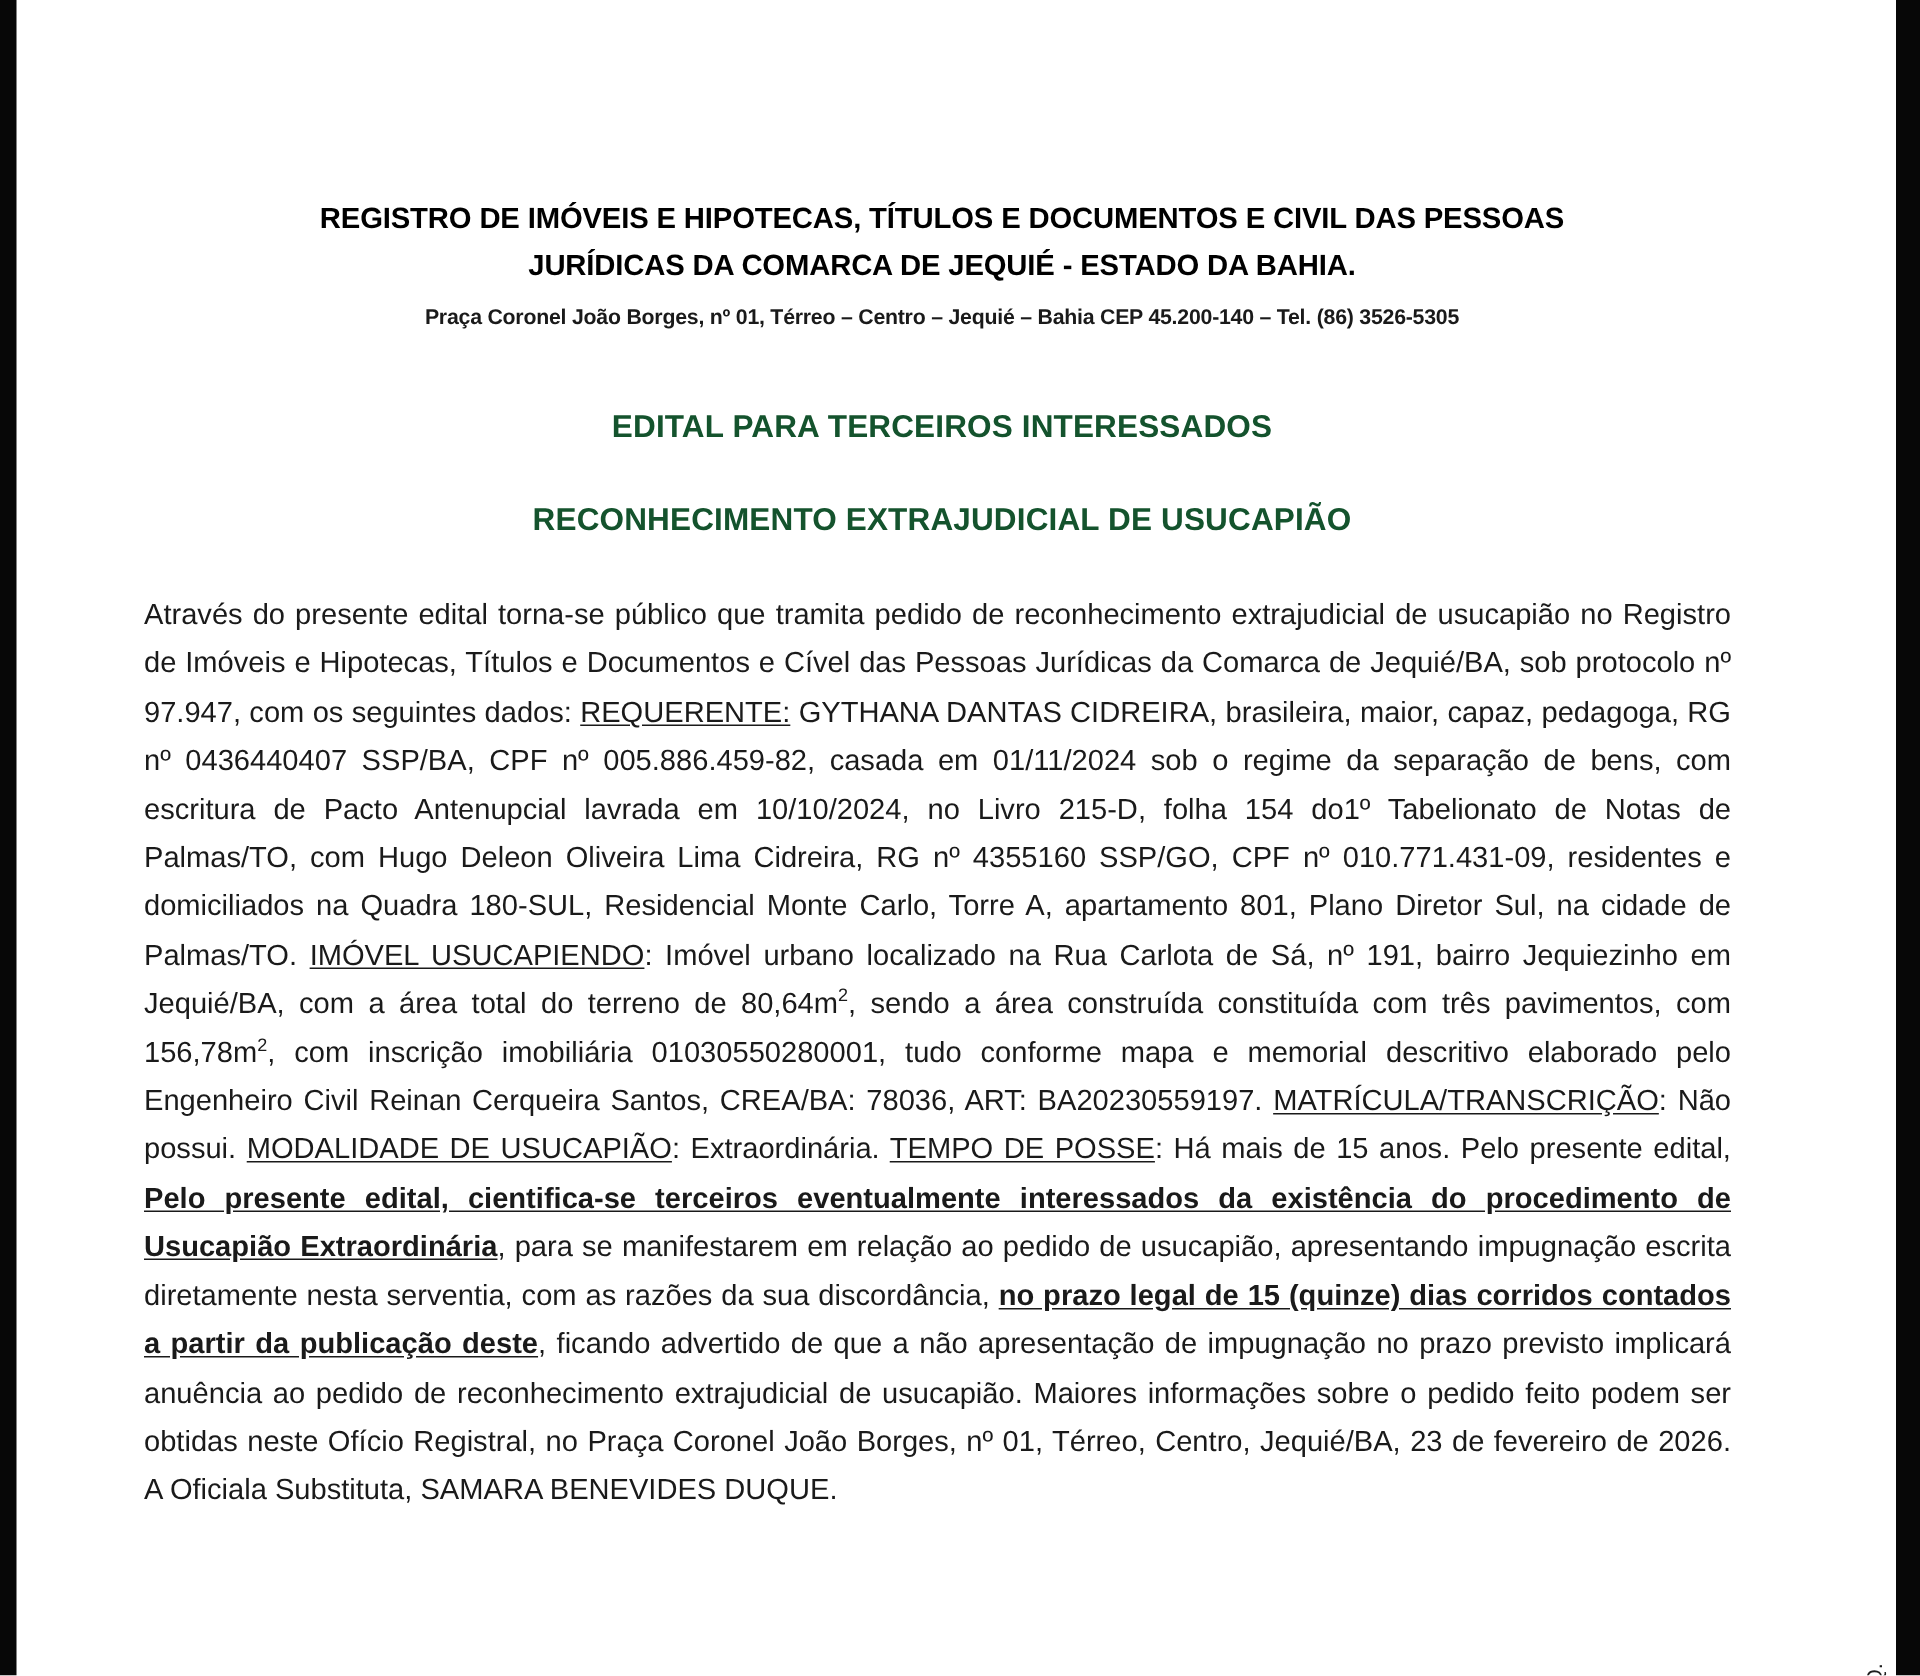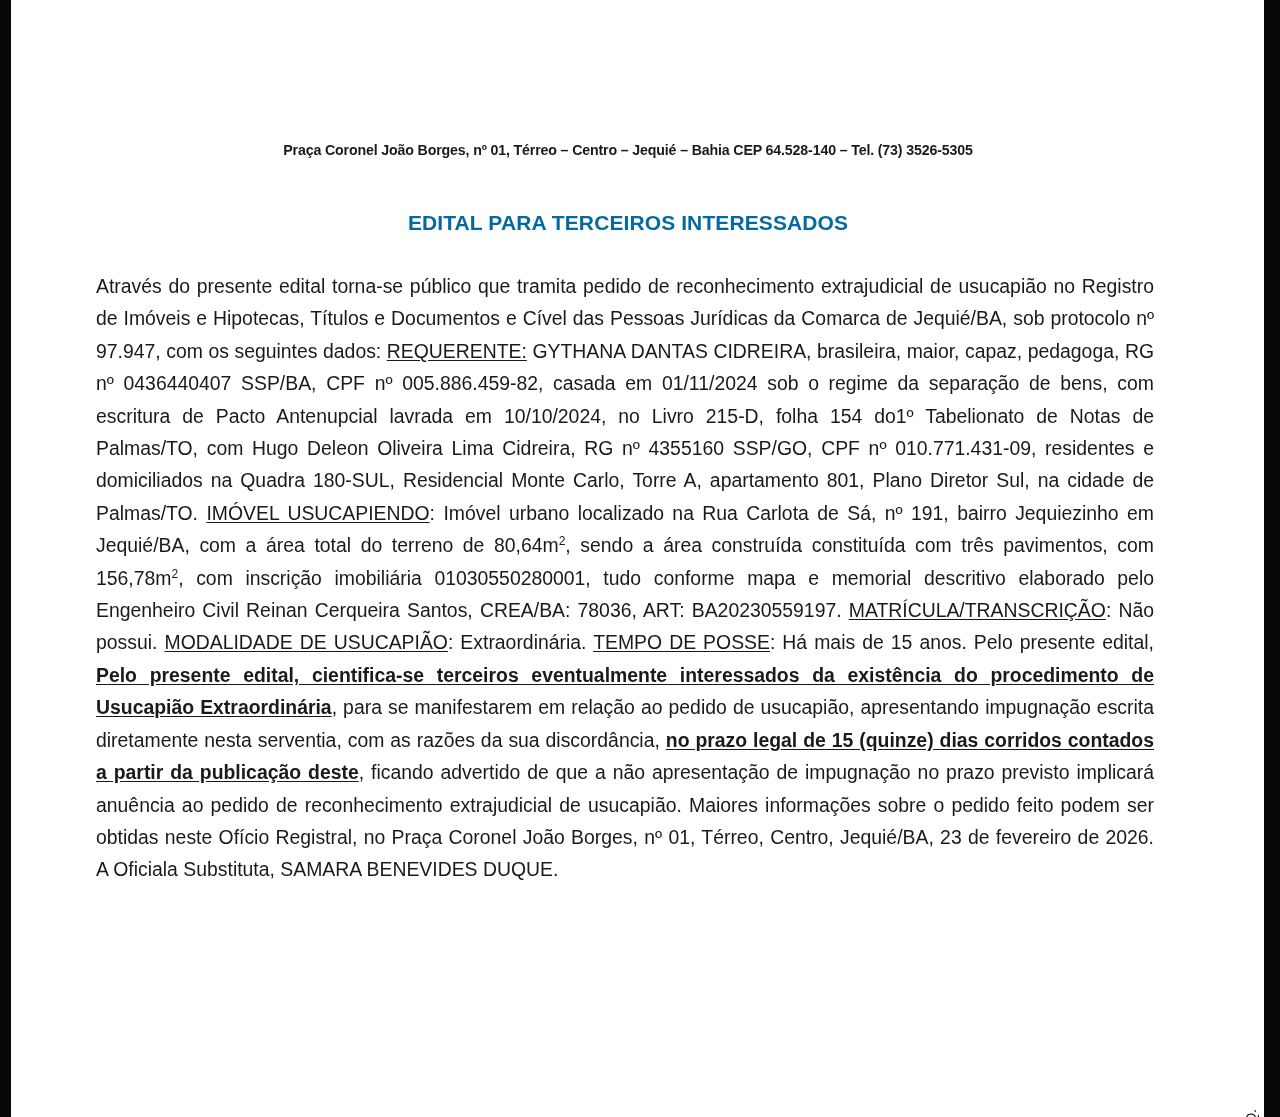--- a/index.html
+++ b/index.html
@@ -67,21 +67,21 @@
     margin-top: 9px;
     color: #1a1a1a;
     letter-spacing: -0.15px;
   }
 
   
   .doc-title {
     text-align: center;
     font-size: 21px;
     font-weight: bold;
-    color: #0369a1;
+    color: #14532d;
     letter-spacing: 0.1px;
   }
   .doc-title.first  { margin-top: 51px; }
   .doc-title.second { margin-top: 38px; }
 
   
   .body-text {
     margin-top: 35px;
     width: 1058px;
     font-size: 19.4px;
@@ -131,25 +131,27 @@
 </head>
 <body>
 
 <div class="edge-band left"></div>
 <div class="edge-band right"></div>
 
 <div class="page">
   <div class="doc">
 
     <div class="letterhead">
-      <div class="letterhead-address">Praça Coronel João Borges, nº 01, Térreo – Centro – Jequié – Bahia CEP 64.528-140 – Tel. (73) 3526-5305</div>
+      <div class="letterhead-title">REGISTRO DE IMÓVEIS E HIPOTECAS, TÍTULOS E DOCUMENTOS E CIVIL DAS PESSOAS JURÍDICAS DA COMARCA DE JEQUIÉ - ESTADO DA BAHIA.</div>
+      <div class="letterhead-address">Praça Coronel João Borges, nº 01, Térreo – Centro – Jequié – Bahia CEP 45.200-140 – Tel. (86) 3526-5305</div>
     </div>
 
     <div class="doc-title first">EDITAL PARA TERCEIROS INTERESSADOS</div>
 
+    <div class="doc-title second">RECONHECIMENTO EXTRAJUDICIAL DE USUCAPIÃO</div>
 
     <div class="body-text"><span>Através do presente edital torna-se público que tramita pedido de reconhecimento extrajudicial de usucapião no Registro de Imóveis e Hipotecas, Títulos e Documentos e Cível das Pessoas Jurídicas da Comarca de Jequié/BA, sob protocolo nº 97.947, com os seguintes dados: </span><u>REQUERENTE:</u><b> GYTHANA DANTAS CIDREIRA,</b><span> brasileira, maior, capaz, pedagoga, RG nº 0436440407 SSP/BA, CPF nº 005.886.459-82, casada em 01/11/2024 sob o regime da separação de bens, com escritura de Pacto Antenupcial lavrada em 10/10/2024, no Livro 215-D, folha 154 do1º Tabelionato de Notas de Palmas/TO, com Hugo Deleon Oliveira Lima Cidreira, RG nº 4355160 SSP/GO, CPF nº 010.771.431-09, residentes e domiciliados na Quadra 180-SUL, Residencial Monte Carlo, Torre A, apartamento 801, Plano Diretor Sul, na cidade de Palmas/TO. </span><u>IMÓVEL USUCAPIENDO</u><span>: Imóvel urbano localizado na Rua Carlota de Sá, nº 191, bairro Jequiezinho em Jequié/BA, com a área total do terreno de 80,64m</span><sup>2</sup><span>, sendo a área construída constituída com três pavimentos, com 156,78m</span><sup>2</sup><span>, com inscrição imobiliária 01030550280001, tudo conforme mapa e memorial descritivo elaborado pelo Engenheiro Civil Reinan Cerqueira Santos, CREA/BA: 78036, ART: BA20230559197. </span><u>MATRÍCULA/TRANSCRIÇÃO</u><span>: Não possui. </span><u>MODALIDADE DE USUCAPIÃO</u><span>: Extraordinária. </span><u>TEMPO DE POSSE</u><span>: Há mais de 15 anos. Pelo presente edital, </span><span class="bu">Pelo presente edital, cientifica-se terceiros eventualmente interessados da existência do procedimento de Usucapião Extraordinária</span><span>, para se manifestarem em relação ao pedido de usucapião, apresentando impugnação escrita diretamente nesta serventia, com as razões da sua discordância, </span><span class="bu">no prazo legal de 15 (quinze) dias corridos contados a partir da publicação deste</span><span>, ficando advertido de que a não apresentação de impugnação no prazo previsto implicará anuência ao pedido de reconhecimento extrajudicial de usucapião. Maiores informações sobre o pedido feito podem ser obtidas neste Ofício Registral, no Praça Coronel João Borges, nº 01, Térreo, Centro, Jequié/BA, 23 de fevereiro de 2026. A Oficiala Substituta, SAMARA BENEVIDES DUQUE.</span></div>
 
   </div>
 </div>
 
 <div class="sig-strip">
   <div class="sig-strip-text">ra validar o documento e suas assinaturas acesse https://assinador.registrodeimoveis.org.br/validate/H2WVT-WUZLD-YQ4J7-TWZVQ.</div>
 </div>
 

